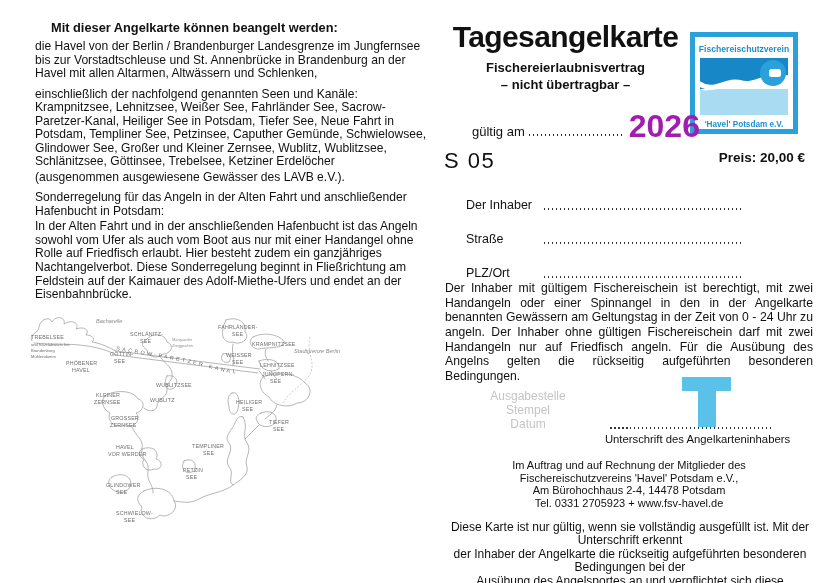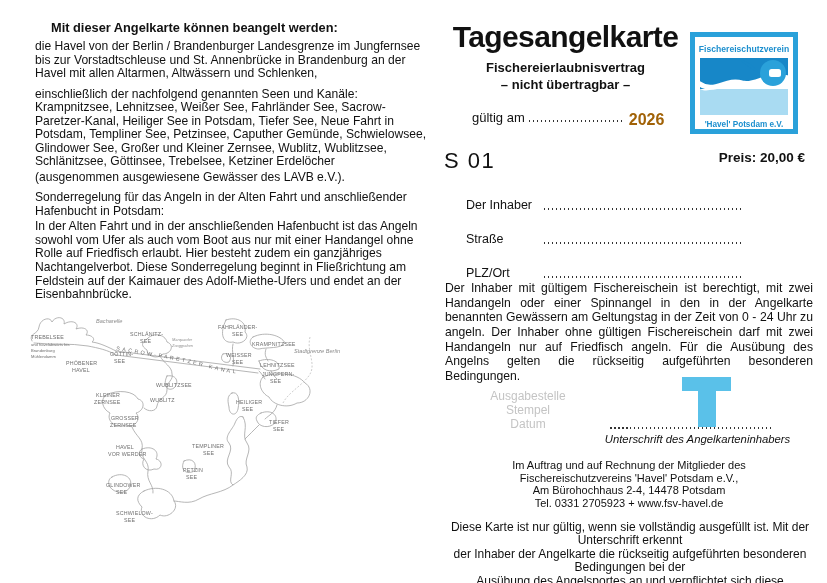--- a/index.html
+++ b/index.html
@@ -31,42 +31,42 @@
   .title-block{position:absolute;left:445px;top:20px;width:241px;text-align:center;}
   .title{font-size:30px;font-weight:bold;letter-spacing:-0.6px;margin:0 0 6px 0;}
   .subtitle{font-size:13px;font-weight:bold;line-height:1.3;margin:0;}
 
   .logo{position:absolute;left:690px;top:32px;width:108px;height:104px;}
 
   .valid-row{position:absolute;left:472px;top:110px;display:flex;align-items:flex-end;}
   .valid-label{font-size:13px;padding-bottom:3px;}
   .leader{width:96px;height:2px;margin:0 4px 6px 4px;
     background-image:repeating-linear-gradient(to right,#333 0 1.5px,transparent 1.5px 4px);}
-  .valid-year{font-size:16px;font-weight:bold;color:#a16207;line-height:1;}
+  .valid-year{font-size:32px;font-weight:bold;color:#a21caf;line-height:1;}
 
   .serial{position:absolute;left:444px;top:148px;font-size:22px;letter-spacing:1.5px;}
   .price{position:absolute;left:620px;top:150px;width:185px;text-align:right;font-size:13.5px;font-weight:bold;}
 
   .fields{position:absolute;left:445px;top:192px;width:280px;margin-left:21px;}
   .field-row{display:flex;align-items:flex-end;height:20px;margin-bottom:14px;}
   .field-label{width:78px;font-size:12.5px;padding-bottom:0;}
   .field-line{width:198px;height:2px;margin-bottom:2px;
     background-image:repeating-linear-gradient(to right,#333 0 1.5px,transparent 1.5px 4px);}
 
   .terms{position:absolute;left:445px;top:281px;width:368px;font-size:12.2px;line-height:1.2;text-align:justify;}
 
   .issuer-note{position:absolute;left:458px;top:390px;width:140px;text-align:center;
     color:#c4c4c4;font-size:12px;line-height:1.16;}
 
   .t-mark{position:absolute;left:682px;top:377px;width:49px;}
   .t-bar{width:49px;height:14px;background:#5ac1e9;}
   .t-stem{width:18px;height:37px;background:#5ac1e9;margin:-1px auto 0 auto;}
   .sig-line{position:absolute;left:610px;top:427px;width:164px;height:2px;
     background-image:repeating-linear-gradient(to right,#333 0 1.5px,transparent 1.5px 4px);}
-  .sig-caption{position:absolute;left:600px;top:433px;width:195px;text-align:center;font-size:11.3px;font-style:italic;}
+  .sig-caption{position:absolute;left:600px;top:433px;width:195px;text-align:center;font-size:11.3px;}
 
   .footer{position:absolute;left:445px;top:459px;width:368px;text-align:center;
     font-size:11px;line-height:1.15;}
   .smallprint{position:absolute;left:443px;top:521px;width:374px;text-align:center;
     font-size:12px;line-height:1.12;}
 </style>
 </head>
 <body>
 
 <div id="card">
@@ -193,21 +193,21 @@
       <text x="54" y="95" text-anchor="middle" font-family="Liberation Sans, sans-serif" font-size="8.2" font-weight="bold" fill="#1d8fce">'Havel' Potsdam e.V.</text>
     </svg>
   </div>
 
   <div class="valid-row">
     <span class="valid-label">gültig am</span>
     <span class="leader"></span>
     <span class="valid-year">2026</span>
   </div>
 
-  <div class="serial">S 01</div>
+  <div class="serial">S 05</div>
   <div class="price">Preis: 20,00 €</div>
 
   <div class="fields">
     <div class="field-row">
       <span class="field-label">Der Inhaber</span>
       <span class="field-line"></span>
     </div>
     <div class="field-row">
       <span class="field-label">Straße</span>
       <span class="field-line"></span>

